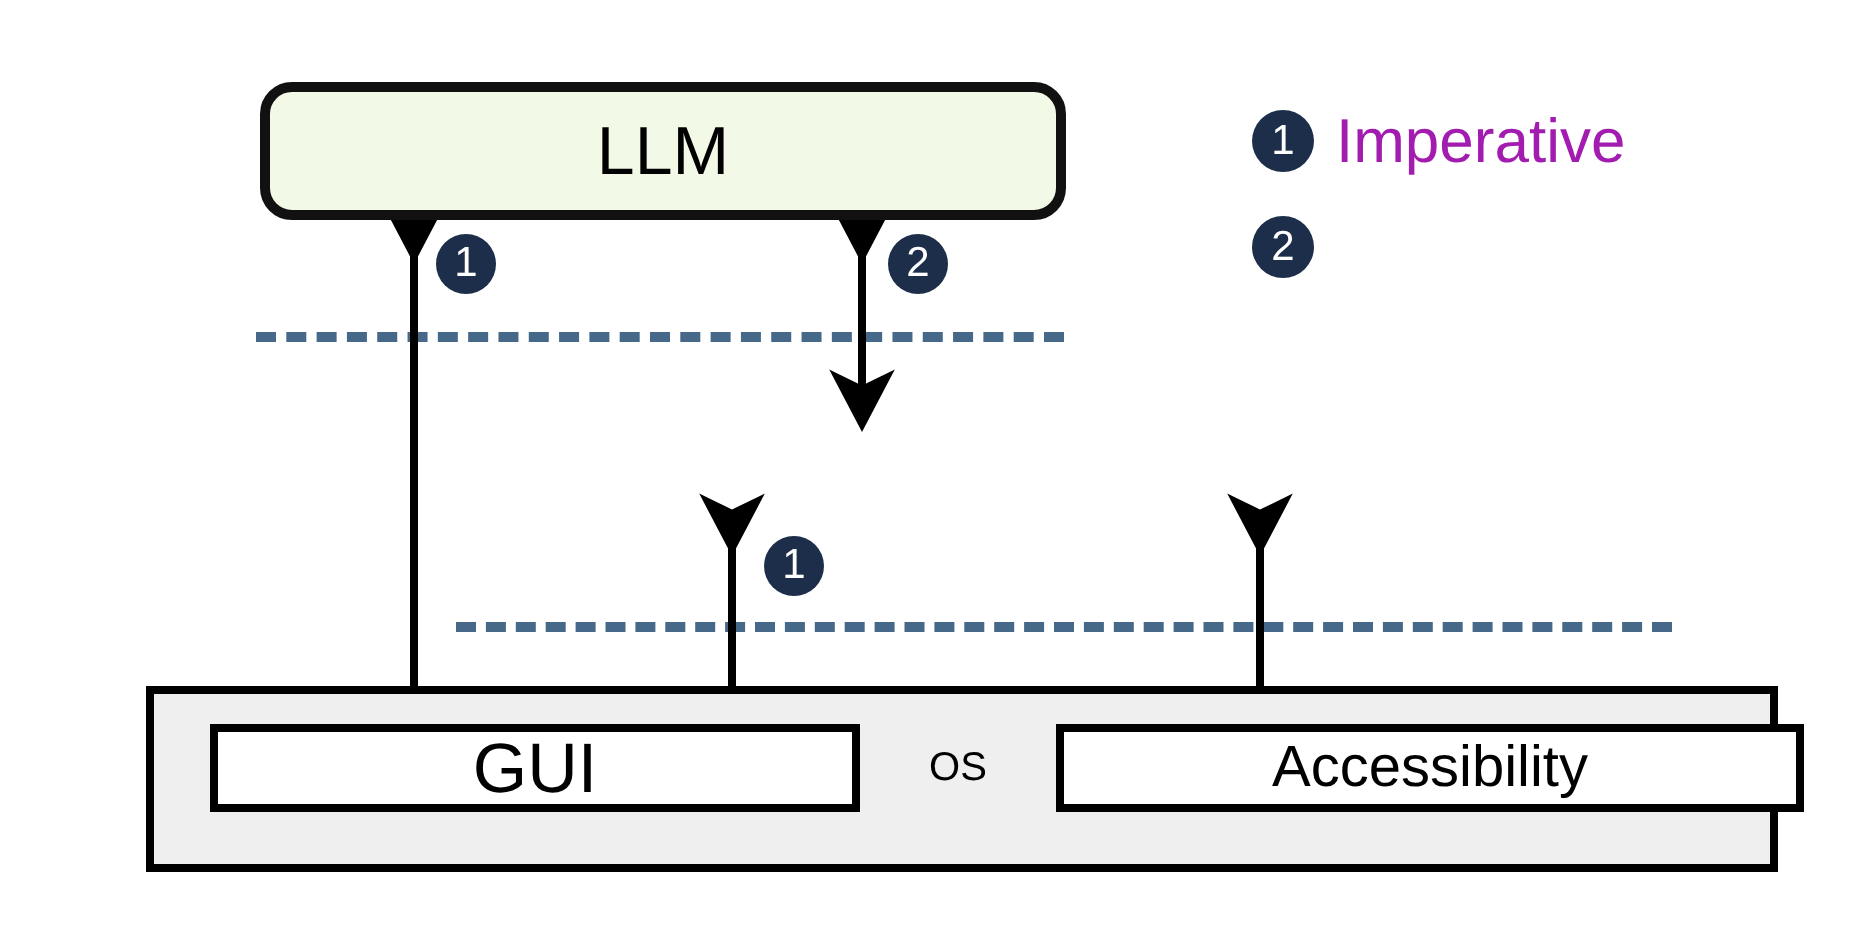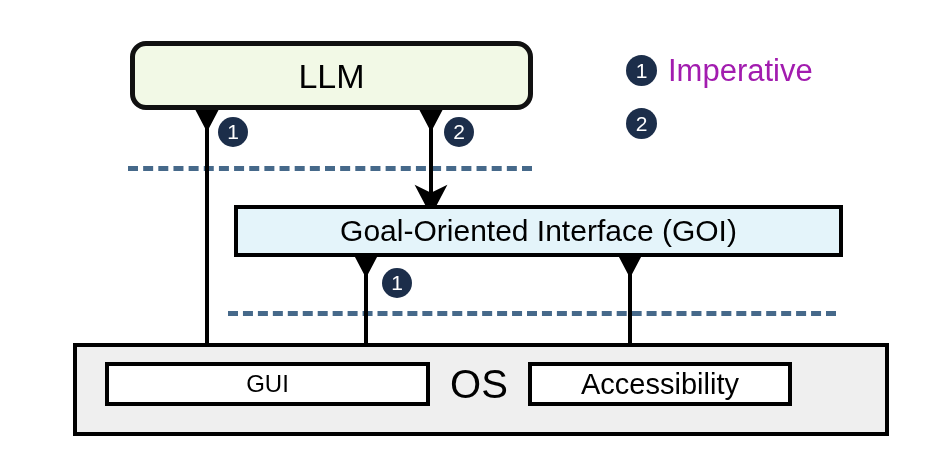--- a/index.html
+++ b/index.html
@@ -59,40 +59,40 @@
     justify-content: flex-start;
   }
 
   .gui-box {
     left: 105px;
     top: 362px;
     width: 325px;
     height: 44px;
     border: 4px solid #000000;
     background: #ffffff;
-    font-size: 24px;
+    font-size: 35px;
     text-align: right;
   }
 
   .accessibility-box {
     left: 528px;
     top: 362px;
-    width: 264px;
+    width: 374px;
     height: 44px;
     border: 4px solid #000000;
     background: #ffffff;
     font-size: 29px;
   }
 
   .os-label {
     left: 443px;
     top: 362px;
     width: 72px;
     height: 44px;
-    font-size: 40px;
+    font-size: 20px;
     background: transparent;
     border: none;
   }
 
   
   .dashed-line {
     position: absolute;
     height: 0;
     border-top: 5px dashed #46698a;
   }
@@ -188,23 +188,20 @@
 
     <g>
       <line x1="630" y1="262" x2="630" y2="368" stroke="#000000" stroke-width="4" marker-start="url(#ah)" marker-end="url(#ah)"></line>
     </g>
   </svg>
 
   <div class="node llm-box">
     <span>LLM</span>
   </div>
 
-  <div class="node goi-box">
-    <span>Goal-Oriented Interface (GOI)</span>
-  </div>
 
   <div class="node os-container"></div>
 
   <div class="node gui-box">
     <span>GUI</span>
   </div>
 
   <div class="node os-label">
     <span>OS</span>
   </div>

